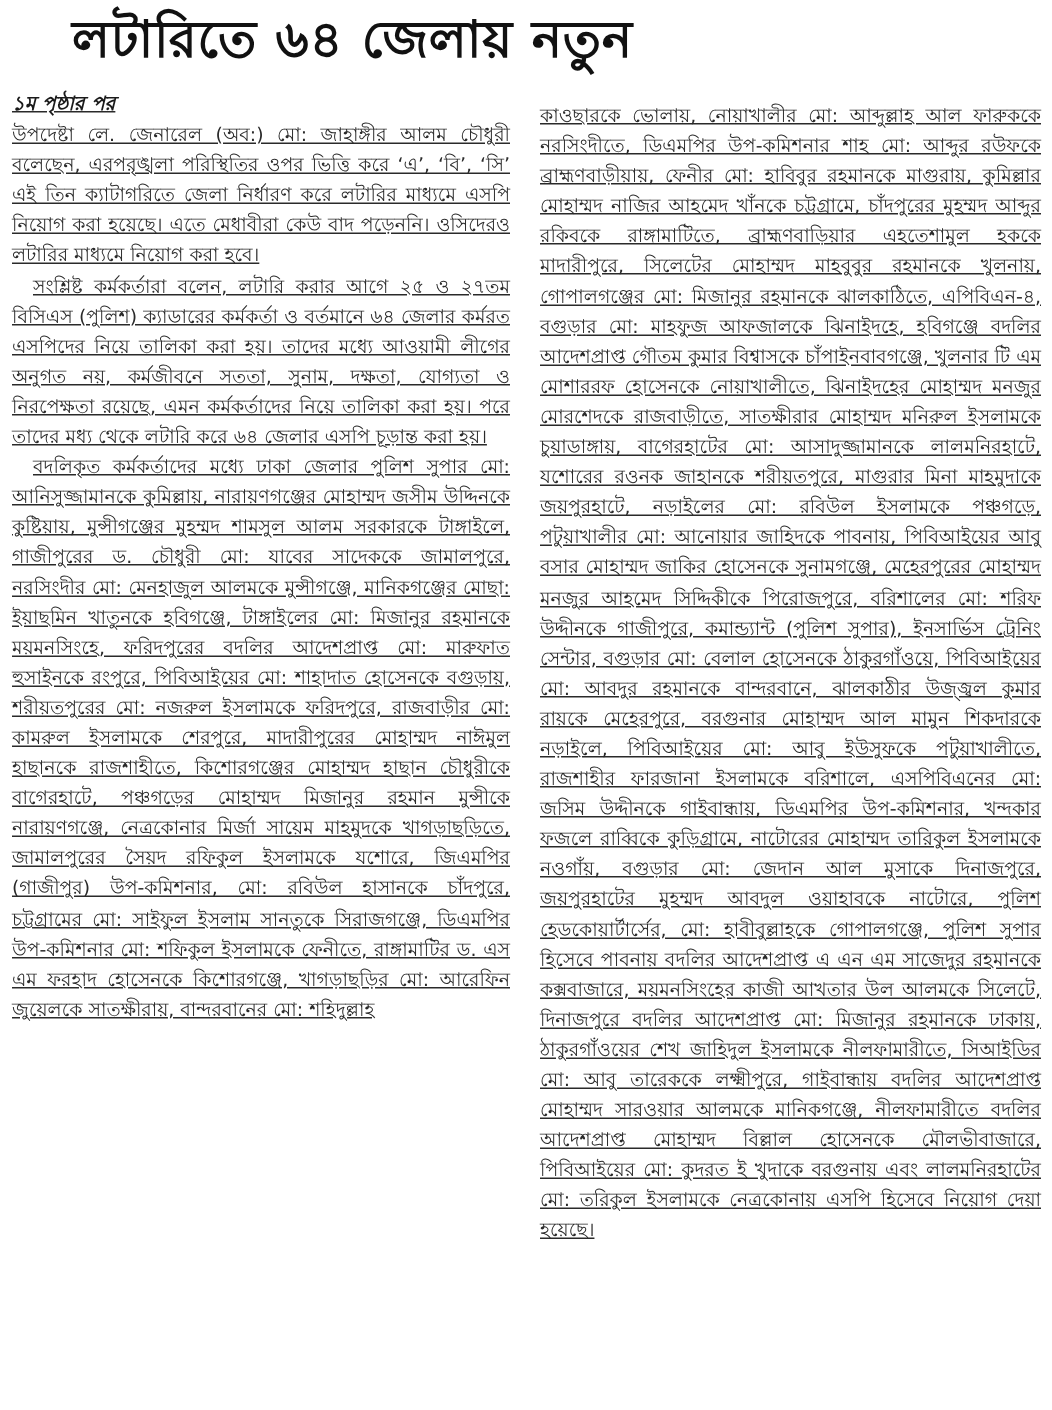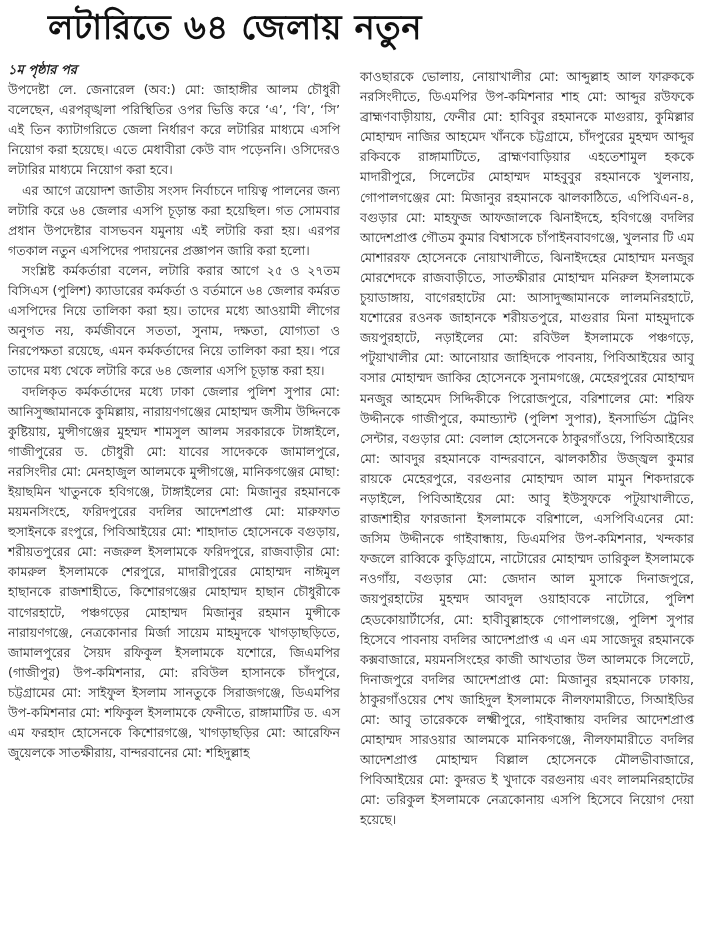--- a/index.html
+++ b/index.html
@@ -4,36 +4,35 @@
 <style>
   html, body { margin: 0; padding: 0; background: #ffffff; }
   body { width: 701px; height: 940px; overflow: hidden; position: relative; font-family: "DejaVu Sans", sans-serif; color: #222; }
   .headline {
     position: absolute; left: 0; top: 2px; width: 701px; height: 50px;
     text-align: left; font-weight: bold; font-size: 34px; line-height: 50px;
     color: #111; letter-spacing: 0.5px; margin-left: 48px;
   }
   .col {
     position: absolute; top: 60px; width: 332px;
-    font-size: 12.6px; line-height: 20.1px; text-align: justify; color: #2a2a2a;
+    font-size: 12.6px; line-height: 20.1px; text-align: justify; color: #2a2a2a; text-decoration: underline;
   }
   .col.left { left: 8px; }
   .col.right { left: 360px; width: 334px; top: 67px; }
   .col p { margin: 0; text-indent: 14px; }
   .col p.first { text-indent: 0; }
   .kicker { font-weight: bold; font-style: italic; font-size: 13px; display: block; color: #1a1a1a; }
 </style>
 </head>
 <body>
 
 <div class="headline">লটারিতে ৬৪ জেলায় নতুন</div>
 
 <div class="col left">
   <span class="kicker">১ম পৃষ্ঠার পর</span>
   <p class="first">উপদেষ্টা লে. জেনারেল (অব:) মো: জাহাঙ্গীর আলম চৌধুরী বলেছেন, এরপরৃঙ্খলা পরিস্থিতির ওপর ভিত্তি করে ‘এ’, ‘বি’, ‘সি’ এই তিন ক্যাটাগরিতে জেলা নির্ধারণ করে লটারির মাধ্যমে এসপি নিয়োগ করা হয়েছে। এতে মেধাবীরা কেউ বাদ পড়েননি। ওসিদেরও লটারির মাধ্যমে নিয়োগ করা হবে।</p>
-  <p>এর আগে ত্রয়োদশ জাতীয় সংসদ নির্বাচনে দায়িত্ব পালনের জন্য লটারি করে ৬৪ জেলার এসপি চূড়ান্ত করা হয়েছিল। গত সোমবার প্রধান উপদেষ্টার বাসভবন যমুনায় এই লটারি করা হয়। এরপর গতকাল নতুন এসপিদের পদায়নের প্রজ্ঞাপন জারি করা হলো।</p>
   <p>সংশ্লিষ্ট কর্মকর্তারা বলেন, লটারি করার আগে ২৫ ও ২৭তম বিসিএস (পুলিশ) ক্যাডারের কর্মকর্তা ও বর্তমানে ৬৪ জেলার কর্মরত এসপিদের নিয়ে তালিকা করা হয়। তাদের মধ্যে আওয়ামী লীগের অনুগত নয়, কর্মজীবনে সততা, সুনাম, দক্ষতা, যোগ্যতা ও নিরপেক্ষতা রয়েছে, এমন কর্মকর্তাদের নিয়ে তালিকা করা হয়। পরে তাদের মধ্য থেকে লটারি করে ৬৪ জেলার এসপি চূড়ান্ত করা হয়।</p>
   <p>বদলিকৃত কর্মকর্তাদের মধ্যে ঢাকা জেলার পুলিশ সুপার মো: আনিসুজ্জামানকে কুমিল্লায়, নারায়ণগঞ্জের মোহাম্মদ জসীম উদ্দিনকে কুষ্টিয়ায়, মুন্সীগঞ্জের মুহম্মদ শামসুল আলম সরকারকে টাঙ্গাইলে, গাজীপুরের ড. চৌধুরী মো: যাবের সাদেককে জামালপুরে, নরসিংদীর মো: মেনহাজুল আলমকে মুন্সীগঞ্জে, মানিকগঞ্জের মোছা: ইয়াছমিন খাতুনকে হবিগঞ্জে, টাঙ্গাইলের মো: মিজানুর রহমানকে ময়মনসিংহে, ফরিদপুরের বদলির আদেশপ্রাপ্ত মো: মারুফাত হুসাইনকে রংপুরে, পিবিআইয়ের মো: শাহাদাত হোসেনকে বগুড়ায়, শরীয়তপুরের মো: নজরুল ইসলামকে ফরিদপুরে, রাজবাড়ীর মো: কামরুল ইসলামকে শেরপুরে, মাদারীপুরের মোহাম্মদ নাঈমুল হাছানকে রাজশাহীতে, কিশোরগঞ্জের মোহাম্মদ হাছান চৌধুরীকে বাগেরহাটে, পঞ্চগড়ের মোহাম্মদ মিজানুর রহমান মুন্সীকে নারায়ণগঞ্জে, নেত্রকোনার মির্জা সায়েম মাহমুদকে খাগড়াছড়িতে, জামালপুরের সৈয়দ রফিকুল ইসলামকে যশোরে, জিএমপির (গাজীপুর) উপ-কমিশনার, মো: রবিউল হাসানকে চাঁদপুরে, চট্টগ্রামের মো: সাইফুল ইসলাম সানতুকে সিরাজগঞ্জে, ডিএমপির উপ-কমিশনার মো: শফিকুল ইসলামকে ফেনীতে, রাঙ্গামাটির ড. এস এম ফরহাদ হোসেনকে কিশোরগঞ্জে, খাগড়াছড়ির মো: আরেফিন জুয়েলকে সাতক্ষীরায়, বান্দরবানের মো: শহিদুল্লাহ</p>
 </div>
 
 <div class="col right">
   <p class="first">কাওছারকে ভোলায়, নোয়াখালীর মো: আব্দুল্লাহ আল ফারুককে নরসিংদীতে, ডিএমপির উপ-কমিশনার শাহ মো: আব্দুর রউফকে ব্রাহ্মণবাড়ীয়ায়, ফেনীর মো: হাবিবুর রহমানকে মাগুরায়, কুমিল্লার মোহাম্মদ নাজির আহমেদ খাঁনকে চট্টগ্রামে, চাঁদপুরের মুহম্মদ আব্দুর রকিবকে রাঙ্গামাটিতে, ব্রাহ্মণবাড়িয়ার এহতেশামুল হককে মাদারীপুরে, সিলেটের মোহাম্মদ মাহবুবুর রহমানকে খুলনায়, গোপালগঞ্জের মো: মিজানুর রহমানকে ঝালকাঠিতে, এপিবিএন-৪, বগুড়ার মো: মাহফুজ আফজালকে ঝিনাইদহে, হবিগঞ্জে বদলির আদেশপ্রাপ্ত গৌতম কুমার বিশ্বাসকে চাঁপাইনবাবগঞ্জে, খুলনার টি এম মোশাররফ হোসেনকে নোয়াখালীতে, ঝিনাইদহের মোহাম্মদ মনজুর মোরশেদকে রাজবাড়ীতে, সাতক্ষীরার মোহাম্মদ মনিরুল ইসলামকে চুয়াডাঙ্গায়, বাগেরহাটের মো: আসাদুজ্জামানকে লালমনিরহাটে, যশোরের রওনক জাহানকে শরীয়তপুরে, মাগুরার মিনা মাহমুদাকে জয়পুরহাটে, নড়াইলের মো: রবিউল ইসলামকে পঞ্চগড়ে, পটুয়াখালীর মো: আনোয়ার জাহিদকে পাবনায়, পিবিআইয়ের আবু বসার মোহাম্মদ জাকির হোসেনকে সুনামগঞ্জে, মেহেরপুরের মোহাম্মদ মনজুর আহমেদ সিদ্দিকীকে পিরোজপুরে, বরিশালের মো: শরিফ উদ্দীনকে গাজীপুরে, কমান্ড্যান্ট (পুলিশ সুপার), ইনসার্ভিস ট্রেনিং সেন্টার, বগুড়ার মো: বেলাল হোসেনকে ঠাকুরগাঁওয়ে, পিবিআইয়ের মো: আবদুর রহমানকে বান্দরবানে, ঝালকাঠীর উজ্জ্বল কুমার রায়কে মেহেরপুরে, বরগুনার মোহাম্মদ আল মামুন শিকদারকে নড়াইলে, পিবিআইয়ের মো: আবু ইউসুফকে পটুয়াখালীতে, রাজশাহীর ফারজানা ইসলামকে বরিশালে, এসপিবিএনের মো: জসিম উদ্দীনকে গাইবান্ধায়, ডিএমপির উপ-কমিশনার, খন্দকার ফজলে রাব্বিকে কুড়িগ্রামে, নাটোরের মোহাম্মদ তারিকুল ইসলামকে নওগাঁয়, বগুড়ার মো: জেদান আল মুসাকে দিনাজপুরে, জয়পুরহাটের মুহম্মদ আবদুল ওয়াহাবকে নাটোরে, পুলিশ হেডকোয়ার্টার্সের, মো: হাবীবুল্লাহকে গোপালগঞ্জে, পুলিশ সুপার হিসেবে পাবনায় বদলির আদেশপ্রাপ্ত এ এন এম সাজেদুর রহমানকে কক্সবাজারে, ময়মনসিংহের কাজী আখতার উল আলমকে সিলেটে, দিনাজপুরে বদলির আদেশপ্রাপ্ত মো: মিজানুর রহমানকে ঢাকায়, ঠাকুরগাঁওয়ের শেখ জাহিদুল ইসলামকে নীলফামারীতে, সিআইডির মো: আবু তারেককে লক্ষ্মীপুরে, গাইবান্ধায় বদলির আদেশপ্রাপ্ত মোহাম্মদ সারওয়ার আলমকে মানিকগঞ্জে, নীলফামারীতে বদলির আদেশপ্রাপ্ত মোহাম্মদ বিল্লাল হোসেনকে মৌলভীবাজারে, পিবিআইয়ের মো: কুদরত ই খুদাকে বরগুনায় এবং লালমনিরহাটের মো: তরিকুল ইসলামকে নেত্রকোনায় এসপি হিসেবে নিয়োগ দেয়া হয়েছে।</p>
 </div>
 
 </body></html>

